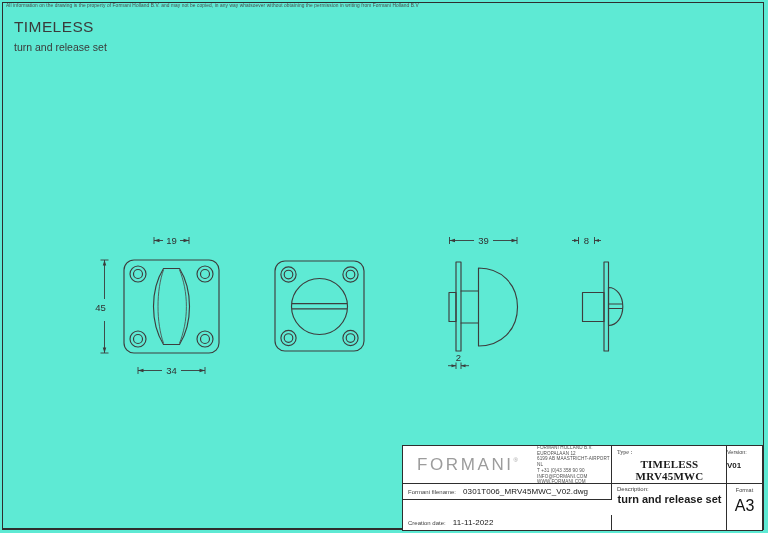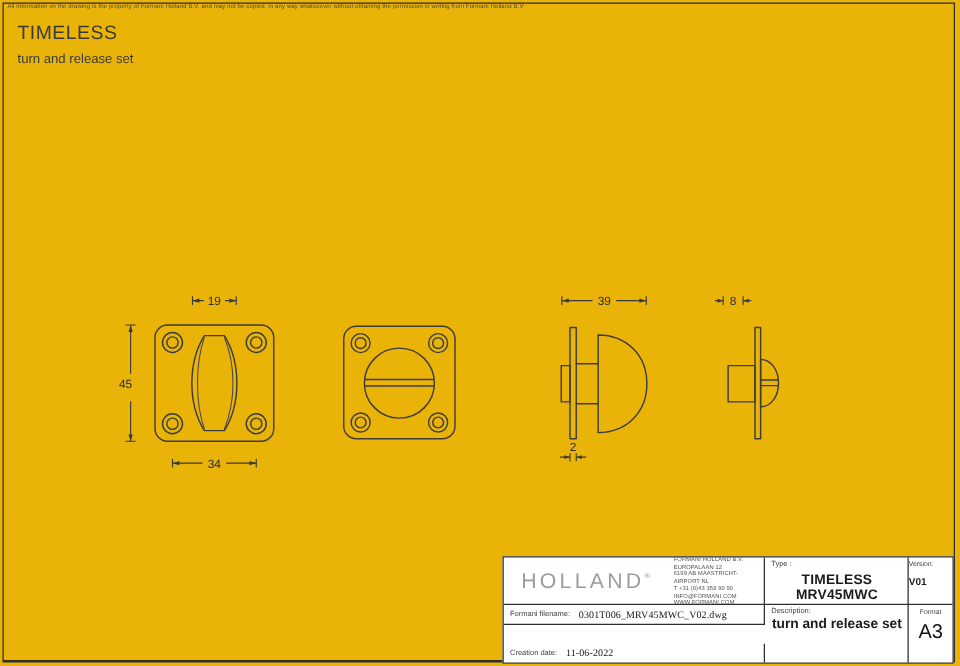--- a/index.html
+++ b/index.html
@@ -1,16 +1,16 @@
 <!DOCTYPE html>
 <html><head>
 <meta charset="utf-8">
 <style>
   html,body{margin:0;padding:0;background:#ffffff;}
-  #sheet{position:relative;width:768px;height:533px;background:#eab308;overflow:hidden;
+  #sheet{position:relative;width:768px;height:533px;background:#5eead4;overflow:hidden;
          font-family:"Liberation Sans",sans-serif;color:#333;}
   #page-border{position:absolute;left:2px;top:2px;right:4px;bottom:3px;
                border:1px solid #2e2e2e;border-bottom-width:2px;pointer-events:none;}
   #disclaimer{position:absolute;left:6px;top:3px;width:700px;font-size:4.8px;
               letter-spacing:.1px;color:#4a4a4a;white-space:nowrap;}
   #header{position:absolute;left:14px;top:17px;}
   .title-line{font-size:15.5px;line-height:19px;color:#3a3a3a;letter-spacing:.4px;}
   #subtitle{font-size:10.5px;color:#3a3a3a;margin-top:5px;}
 
   
@@ -21,30 +21,30 @@
   .tb-cell{box-sizing:border-box;overflow:hidden;}
   .br{border-right:1px solid #2e2e2e;}
   .bb{border-bottom:1px solid #2e2e2e;}
   #logo-cell{display:flex;align-items:center;padding-left:14px;}
   #formani-logo{font-size:17px;color:#9c9c9c;letter-spacing:2.6px;font-weight:400;}
   #formani-reg{font-size:6px;color:#9c9c9c;vertical-align:8px;letter-spacing:0;}
   #company-address{margin-left:19px;margin-top:1px;font-size:4.6px;line-height:5.7px;
                    color:#4f4f4f;letter-spacing:.1px;}
   .label-sm{font-size:6px;color:#3f3f3f;}
   .label-xs{font-size:5.5px;color:#3f3f3f;}
-  #type-cell{padding:3px 4px 0 5px;}
+  #type-cell{padding:3px 4px 0 5px;font-family:Liberation Serif, serif;}
   #type-value{text-align:center;font-size:11px;font-weight:bold;color:#1b1b1b;margin-top:3px;letter-spacing:.2px;}
   #version-cell{padding-top:3px;text-align:left;}
   #version-value{font-size:8px;color:#1b1b1b;margin-top:6px;font-weight:bold;}
   #desc-cell{padding:2px 4px 0 5px;}
   #desc-value{text-align:center;font-size:11px;font-weight:bold;color:#1b1b1b;margin-top:1px;}
   #format-cell{padding-top:3px;text-align:center;}
   #format-value{font-size:16px;color:#111;margin-top:4px;}
   .kv-row{display:flex;align-items:center;padding-left:5px;}
-  .kv-value{font-size:8px;color:#161616;margin-left:7px;letter-spacing:.1px;font-family:Liberation Serif, serif;}
+  .kv-value{font-size:8px;color:#161616;margin-left:7px;letter-spacing:.1px;}
 
   
   #technical-drawing{position:absolute;left:80px;top:220px;}
   .ln{stroke:#3d3d3d;stroke-width:1.15;fill:none;stroke-linejoin:round;stroke-linecap:round;}
   .thin{stroke:#4a4a4a;stroke-width:.85;fill:none;}
   .dim{stroke:#3a3a3a;stroke-width:.9;fill:none;}
   .arr{fill:#3a3a3a;stroke:none;}
   .dim-text{font-family:"Liberation Sans",sans-serif;font-size:9.5px;fill:#303030;}
 </style>
 </head>
@@ -175,21 +175,21 @@
         <polygon class="arr" points="594.5,240.5 599,238.9 599,242.1"></polygon>
         <text class="dim-text" x="586.5" y="244" text-anchor="middle">8</text>
       </g>
     </g>
   </svg>
 
   <div id="title-block">
 
     <div id="logo-cell" class="tb-cell br bb">
       <div>
-        <span id="formani-logo">HOLLAND</span><span id="formani-reg">®</span>
+        <span id="formani-logo">FORMANI</span><span id="formani-reg">®</span>
       </div>
       <div id="company-address">
         <div>FORMANI HOLLAND B.V.</div>
         <div>EUROPALAAN 12</div>
         <div>6199 AB MAASTRICHT-AIRPORT NL</div>
         <div>T +31 (0)43 358 90 90</div>
         <div>INFO@FORMANI.COM</div>
         <div>WWW.FORMANI.COM</div>
       </div>
     </div>
@@ -215,17 +215,17 @@
     </div>
 
     <div id="format-cell" class="tb-cell" style="grid-column:3;grid-row:2 / span 3;">
       <div class="label-xs">Format</div>
       <div id="format-value">A3</div>
     </div>
 
 
     <div class="tb-cell br kv-row" style="grid-column:1;grid-row:4;">
       <span class="label-sm">Creation date:</span>
-      <span class="kv-value">11-06-2022</span>
+      <span class="kv-value">11-11-2022</span>
     </div>
 
   </div>
 </div>
 
 </body></html>

